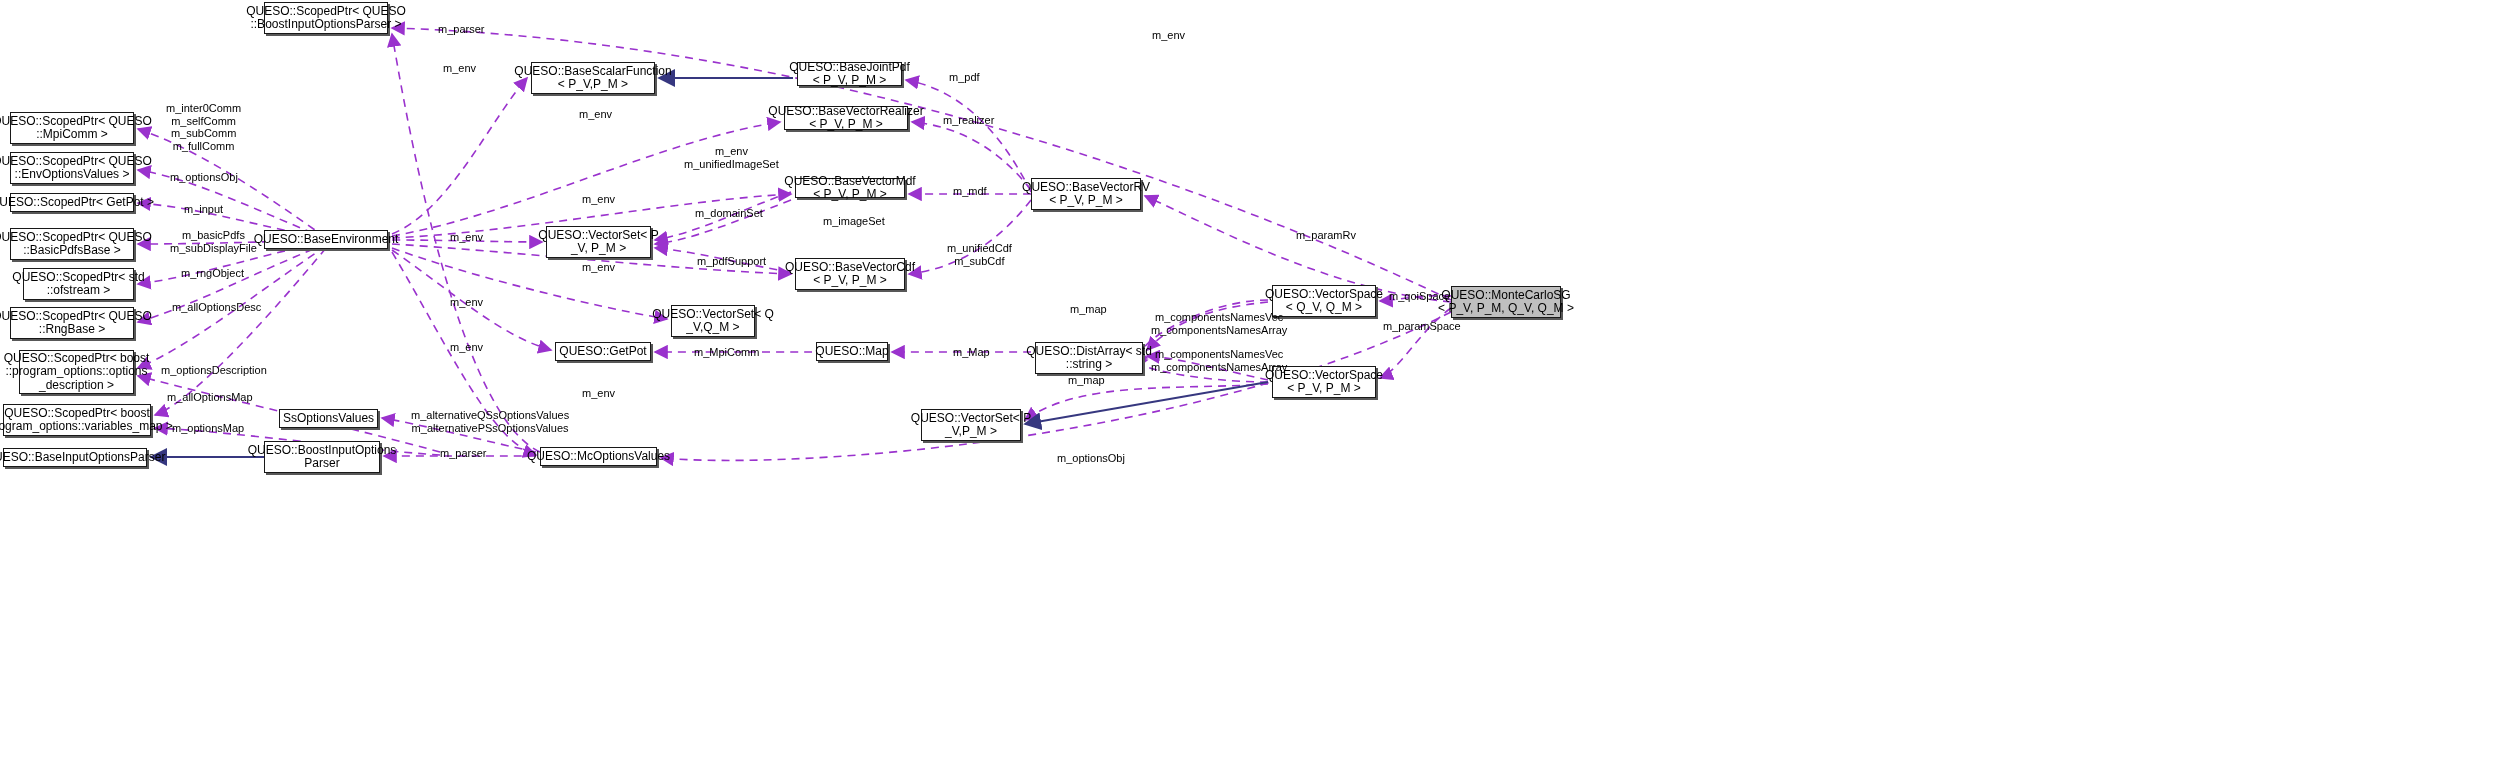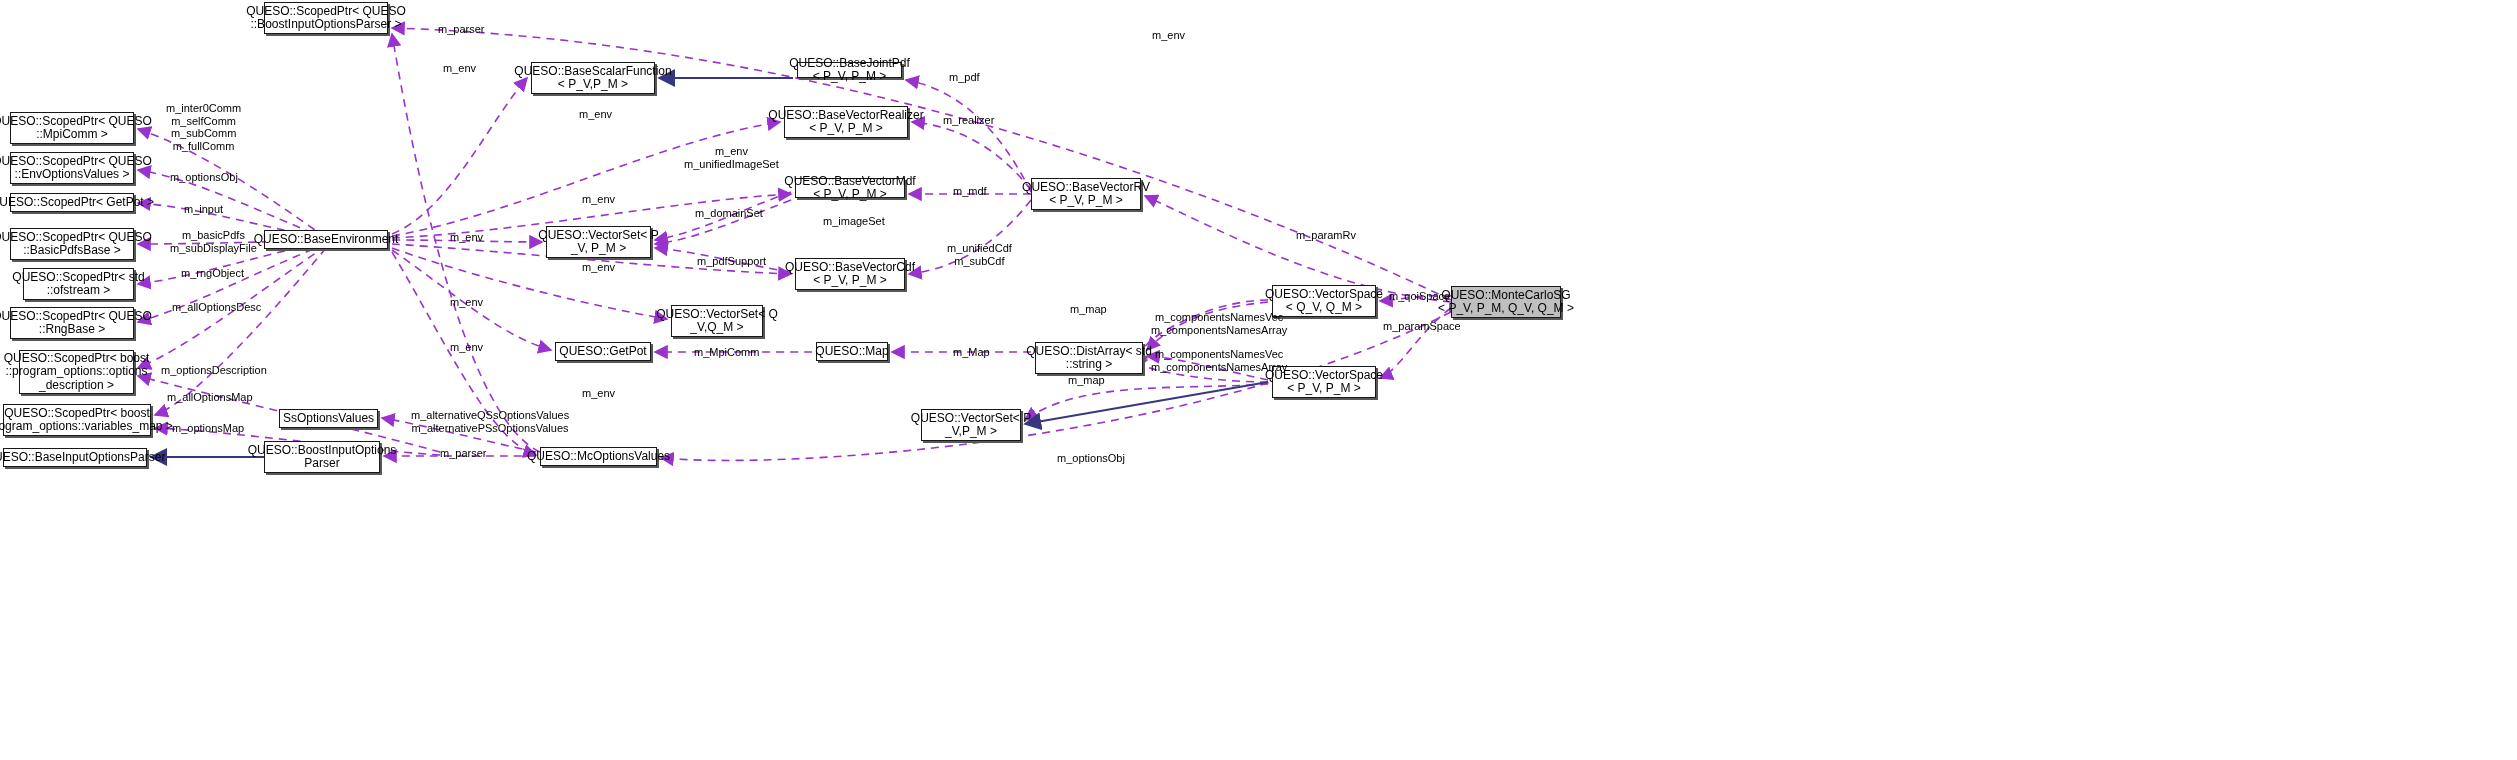--- a/index.html
+++ b/index.html
@@ -141,25 +141,25 @@
       <div class="node" style="left: 264px; top: 230px; width: 124px; height: 19px;">QUESO::BaseEnvironment</div>
       <div class="node" style="left: 279px; top: 409px; width: 99px; height: 19px;">SsOptionsValues</div>
       <div class="node" style="left: 264px; top: 441px; width: 116px; height: 32px;">QUESO::BoostInputOptions
 Parser</div>
       <div class="node" style="left: 531px; top: 62px; width: 124px; height: 32px;">QUESO::BaseScalarFunction
 &lt; P_V,P_M &gt;</div>
       <div class="node" style="left: 546px; top: 226px; width: 105px; height: 32px;">QUESO::VectorSet&lt; P
 _V, P_M &gt;</div>
       <div class="node" style="left: 555px; top: 342px; width: 96px; height: 19px;">QUESO::GetPot</div>
       <div class="node" style="left: 540px; top: 447px; width: 117px; height: 19px;">QUESO::McOptionsValues</div>
-      <div class="node" style="left: 671px; top: 305px; width: 92px; height: 32px;">QUESO::VectorSet&lt; Q
+      <div class="node" style="left: 671px; top: 305px; width: 84px; height: 32px;">QUESO::VectorSet&lt; Q
 _V,Q_M &gt;</div>
-      <div class="node" style="left: 797px; top: 62px; width: 105px; height: 16px;">QUESO::BaseJointPdf
-&lt; P_V, P_M &gt;</div>
-      <div class="node" style="left: 784px; top: 106px; width: 124px; height: 32px;">QUESO::BaseVectorRealizer
+      <div class="node" style="left: 797px; top: 62px; width: 105px; height: 24px;">QUESO::BaseJointPdf
+&lt; P_V, P_M &gt;</div>
+      <div class="node" style="left: 784px; top: 106px; width: 124px; height: 24px;">QUESO::BaseVectorRealizer
 &lt; P_V, P_M &gt;</div>
       <div class="node" style="left: 795px; top: 178px; width: 110px; height: 20px;">QUESO::BaseVectorMdf
 &lt; P_V, P_M &gt;</div>
       <div class="node" style="left: 795px; top: 258px; width: 110px; height: 32px;">QUESO::BaseVectorCdf
 &lt; P_V, P_M &gt;</div>
       <div class="node" style="left: 816px; top: 342px; width: 72px; height: 19px;">QUESO::Map</div>
       <div class="node" style="left: 921px; top: 409px; width: 100px; height: 32px;">QUESO::VectorSet&lt; P
 _V,P_M &gt;</div>
       <div class="node" style="left: 1031px; top: 178px; width: 110px; height: 32px;">QUESO::BaseVectorRV
 &lt; P_V, P_M &gt;</div>

